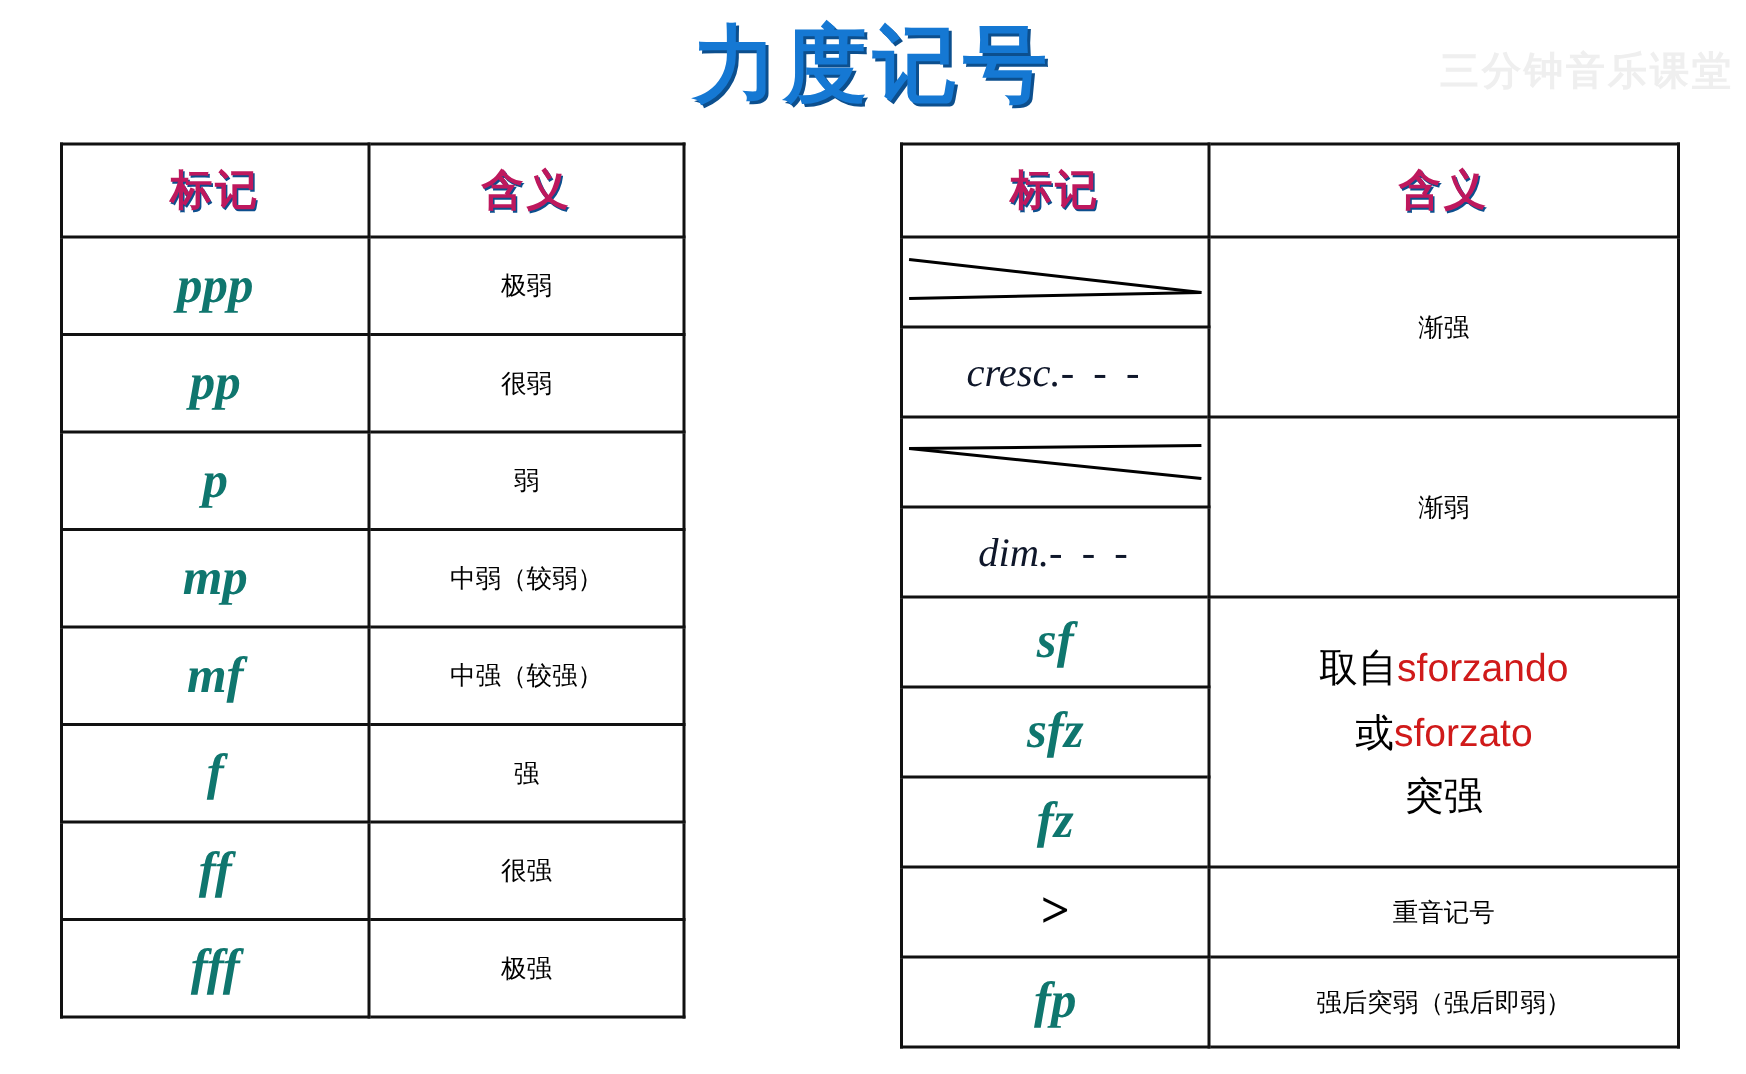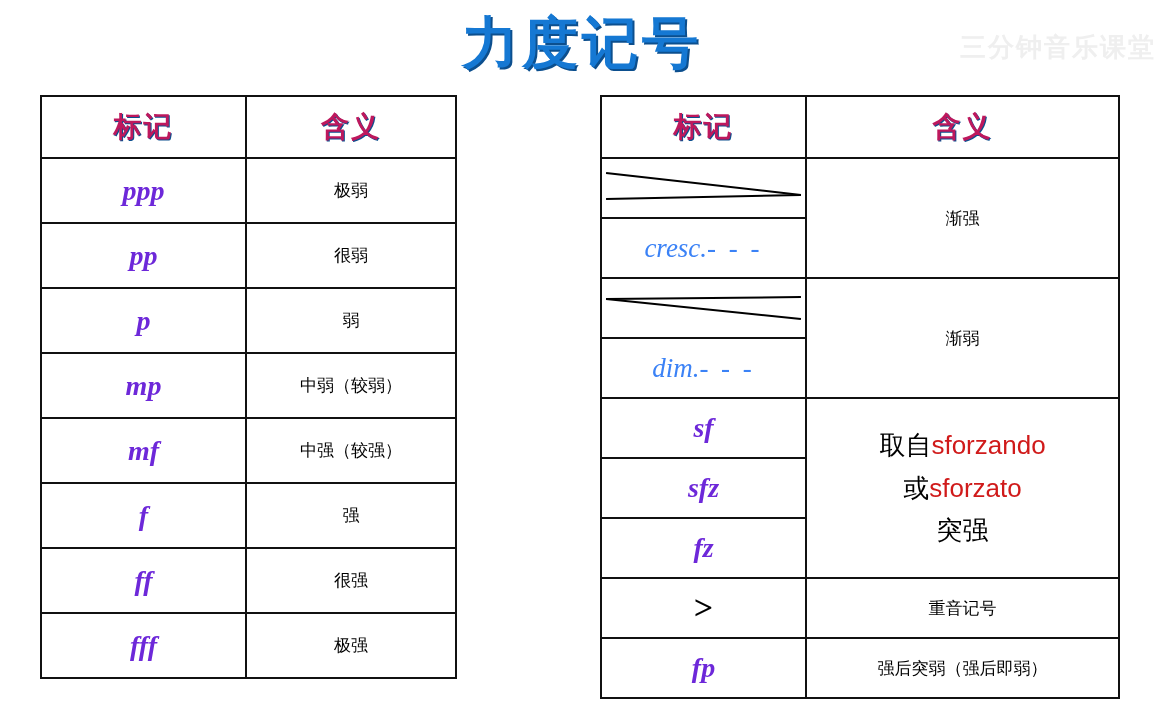--- a/index.html
+++ b/index.html
@@ -62,22 +62,22 @@
     font-weight: bold;
     letter-spacing: 2px;
     height: 60px;
     font-family: "Liberation Sans", sans-serif;
     text-shadow: 1px 1px 0 #0c4f8e;
   }
   .mark-cell {
     font-family: "Liberation Serif", serif;
     font-style: italic;
     font-weight: bold;
-    font-size: 28px;
-    color: #6d28d9;
+    font-size: 34px;
+    color: #0f766e;
   }
   .mean-cell {
     font-family: "Liberation Sans", sans-serif;
     font-size: 17px;
     color: #000;
   }
 
   
   #table-left {
     left: 40px;
@@ -102,21 +102,21 @@
   .hairpin {
     width: 100%;
     height: 46px;
     display: block;
   }
 
   .cresc-text, .dim-text {
     font-family: "Liberation Serif", serif;
     font-style: italic;
     font-size: 27px;
-    color: #3b82f6;
+    color: #0f172a;
   }
   .dashes {
     letter-spacing: 3px;
     font-style: normal;
   }
   .accent-cell {
     font-family: "Liberation Serif", serif;
     font-size: 34px;
     font-weight: bold;
   }

